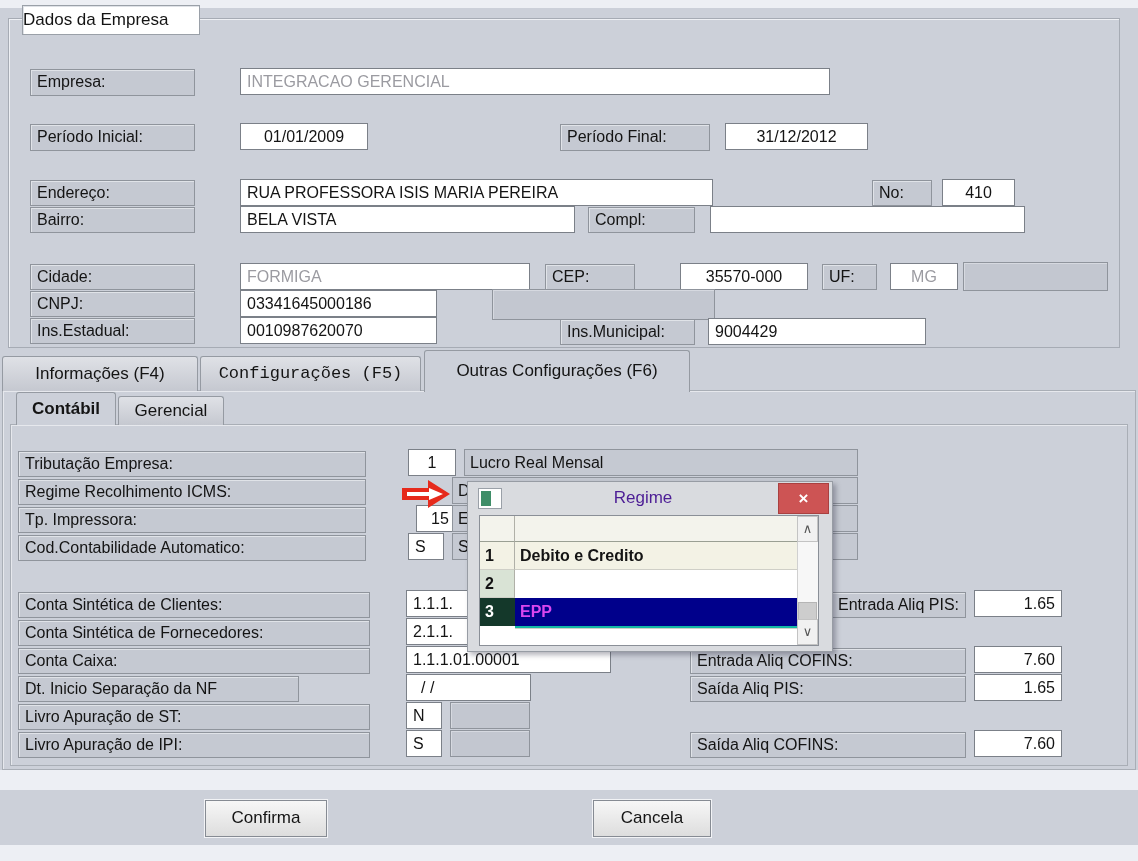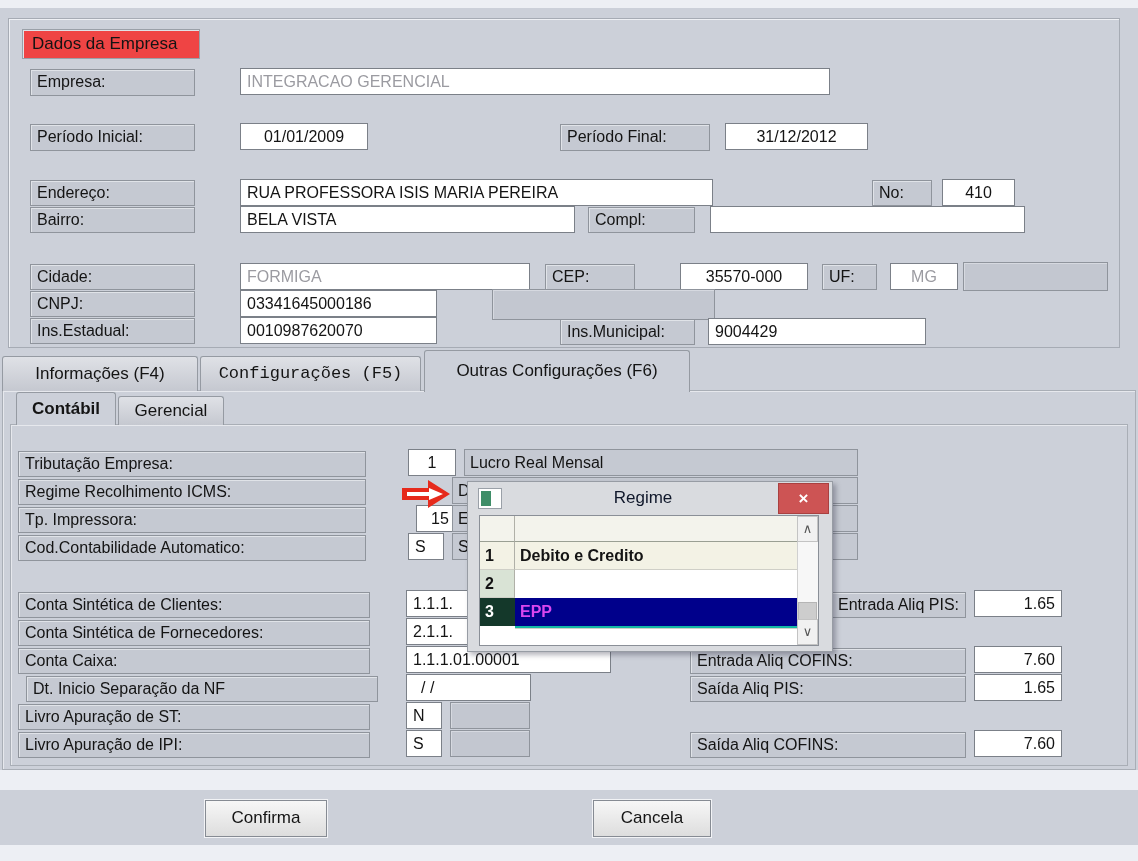--- a/index.html
+++ b/index.html
@@ -11,35 +11,35 @@
          font-size:16px; line-height:24px; padding:0 6px; white-space:nowrap; overflow:hidden; }
   .inp { background:#ffffff; border:1px solid #7b8088; font-size:16px; line-height:25px;
          padding:0 6px; white-space:nowrap; overflow:hidden; }
   .grayfield { background:#c3c7d0; border:1px solid #8f949c; box-shadow:inset 1px 1px 0 #d6d9e0; }
   .descfield { background:#c5c9d2; border:1px solid #8f949c; font-size:16px; line-height:25px;
                padding:0 5px; white-space:nowrap; overflow:hidden; }
   .muted { color:#9b9ba1; }
   .center { text-align:center; }
   .rightal { text-align:right; }
   .groupbox { border:1px solid #a6abb4; box-shadow:inset 1px 1px 0 #eef0f4; }
-  .gb-title { background:#ef4444; border:1px solid #9aa0a8; box-shadow:inset 1px 1px 0 #dfe2e7;
-              font-size:17px; line-height:28px; padding:0 9px; white-space:nowrap;margin-top:24px; }
+  .gb-title { background:#ffffff; border:1px solid #9aa0a8; box-shadow:inset 1px 1px 0 #dfe2e7;
+              font-size:17px; line-height:28px; padding:0 0; white-space:nowrap; }
   .tab { background:linear-gradient(#dfe1e6,#c5c8d0); border:1px solid #959aa2; border-bottom:none;
          border-radius:3px 3px 0 0; font-size:17px; text-align:center; line-height:34px;
          white-space:nowrap; overflow:hidden; }
   .tab.active { background:#ccd0d9; line-height:40px; z-index:4; }
   .subtab { background:linear-gradient(#dfe1e6,#c5c8d0); border:1px solid #959aa2; border-bottom:none;
             border-radius:3px 3px 0 0; font-size:17px; text-align:center; line-height:27px; }
   .subtab.active { background:#ccd0d9; line-height:31px; z-index:6; }
   .panel { border:1px solid #a9aeb6; box-shadow:inset 1px 1px 0 #e6e8ed; background:#ccd0d9; }
   .btn { background:linear-gradient(#f7f7f7,#dddddd); border:1px solid #868b93;
          box-shadow:0 0 0 1px #f2f3f6; font-size:17px; text-align:center; line-height:34px; }
   
   .popup { background:#d9dbdf; border:1px solid #979ca4; box-shadow:3px 3px 5px rgba(40,40,60,.35); z-index:20; }
-  .popup-title { font-size:17px; color:#0f172a; text-align:center; line-height:32px; }
+  .popup-title { font-size:17px; color:#4c1d95; text-align:center; line-height:32px; }
   .popup-close { background:#cd5454; border:1px solid #a94040; color:#ffffff; font-size:17px;
                  font-weight:bold; text-align:center; line-height:29px; }
   .popup-icon { background:#ffffff; border:1px solid #9aa0a8; }
   .popup-icon .half { position:absolute; left:2px; top:2px; width:10px; height:15px; background:#3f8e68; }
   .grid { background:#ffffff; border:1px solid #8a8f97; }
   .gcell { position:absolute; box-sizing:border-box; font-size:16px; font-weight:bold;
            line-height:27px; padding:0 5px; white-space:nowrap; overflow:hidden; }
   .ghead { background:#f3f3ec; }
   .colsep { border-right:1px solid #b0b0a8; }
   .rowline { border-bottom:1px solid #cfcfc7; }
@@ -125,21 +125,21 @@
 
   <div class="abs lbl" style="left:18px;top:592px;width:352px;height:26px;">Conta Sintética de Clientes:</div>
   <div class="abs inp" style="left:406px;top:590px;width:205px;height:27px;">1.1.1.</div>
 
   <div class="abs lbl" style="left:18px;top:620px;width:352px;height:26px;">Conta Sintética de Fornecedores:</div>
   <div class="abs inp" style="left:406px;top:618px;width:205px;height:27px;">2.1.1.</div>
 
   <div class="abs lbl" style="left:18px;top:648px;width:352px;height:26px;">Conta Caixa:</div>
   <div class="abs inp" style="left:406px;top:646px;width:205px;height:27px;">1.1.1.01.00001</div>
 
-  <div class="abs lbl" style="left:26px;top:676px;width:352px;height:26px;">Dt. Inicio Separação da NF</div>
+  <div class="abs lbl" style="left:18px;top:676px;width:281px;height:26px;">Dt. Inicio Separação da NF</div>
   <div class="abs inp" style="left:406px;top:674px;width:125px;height:27px;padding-left:14px;">/  /</div>
 
   <div class="abs lbl" style="left:18px;top:704px;width:352px;height:26px;">Livro Apuração de ST:</div>
   <div class="abs inp" style="left:406px;top:702px;width:36px;height:27px;">N</div>
   <div class="abs grayfield" style="left:450px;top:702px;width:80px;height:27px;"></div>
 
   <div class="abs lbl" style="left:18px;top:732px;width:352px;height:26px;">Livro Apuração de IPI:</div>
   <div class="abs inp" style="left:406px;top:730px;width:36px;height:27px;">S</div>
   <div class="abs grayfield" style="left:450px;top:730px;width:80px;height:27px;"></div>
 

